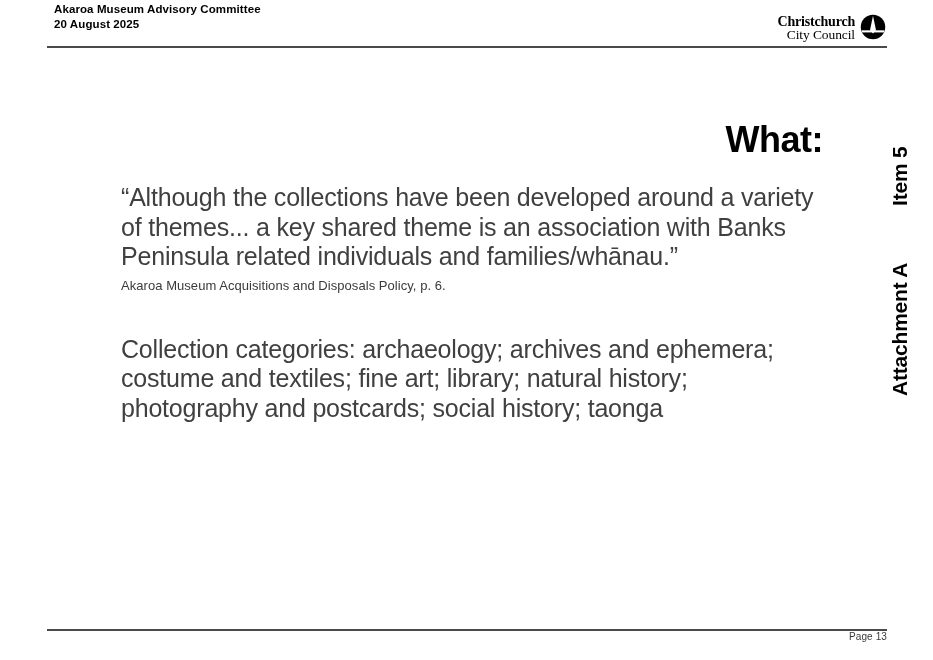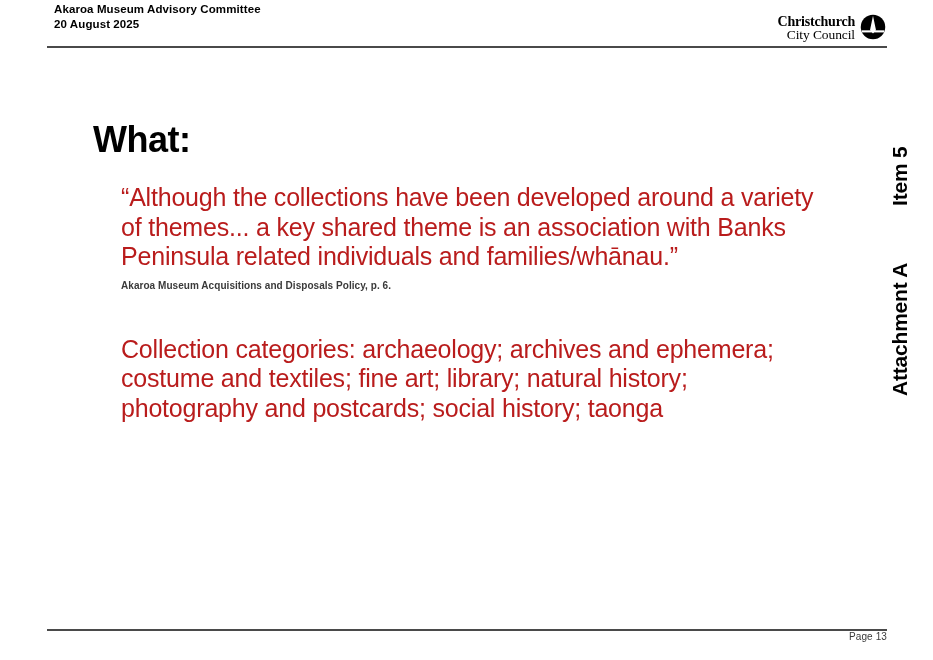--- a/index.html
+++ b/index.html
@@ -96,42 +96,43 @@
     left: 93px;
     top: 118px;
     width: 730px;
   }
   .heading {
     font-size: 36px;
     font-weight: bold;
     letter-spacing: -0.5px;
     line-height: 44px;
     margin: 0;
+    text-align: right;
   }
 
   .block {
     margin-left: 28px;
   }
   .block-quote {
     margin-top: 21px;
   }
   .block-categories {
     margin-top: 43px;
   }
   .body-text {
     font-size: 25px;
     font-weight: normal;
     line-height: 29.5px;
     letter-spacing: -0.2px;
     margin: 0;
-    color: #b91c1c;
+    color: #404040;
   }
   .citation {
-    font-size: 10px;
-    font-weight: bold;
+    font-size: 13px;
+    font-weight: normal;
     line-height: 12px;
     letter-spacing: 0.05px;
     margin: 8px 0 0 0;
     color: #3a3a3a;
   }
 
   
   .side-label {
     position: absolute;
     left: 888px;

